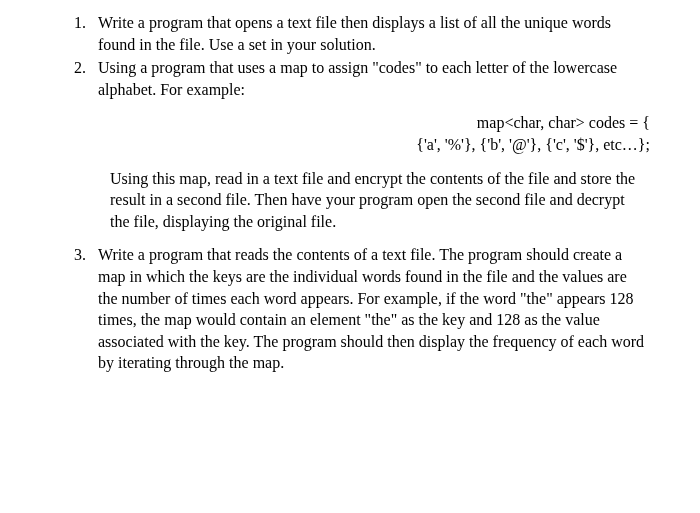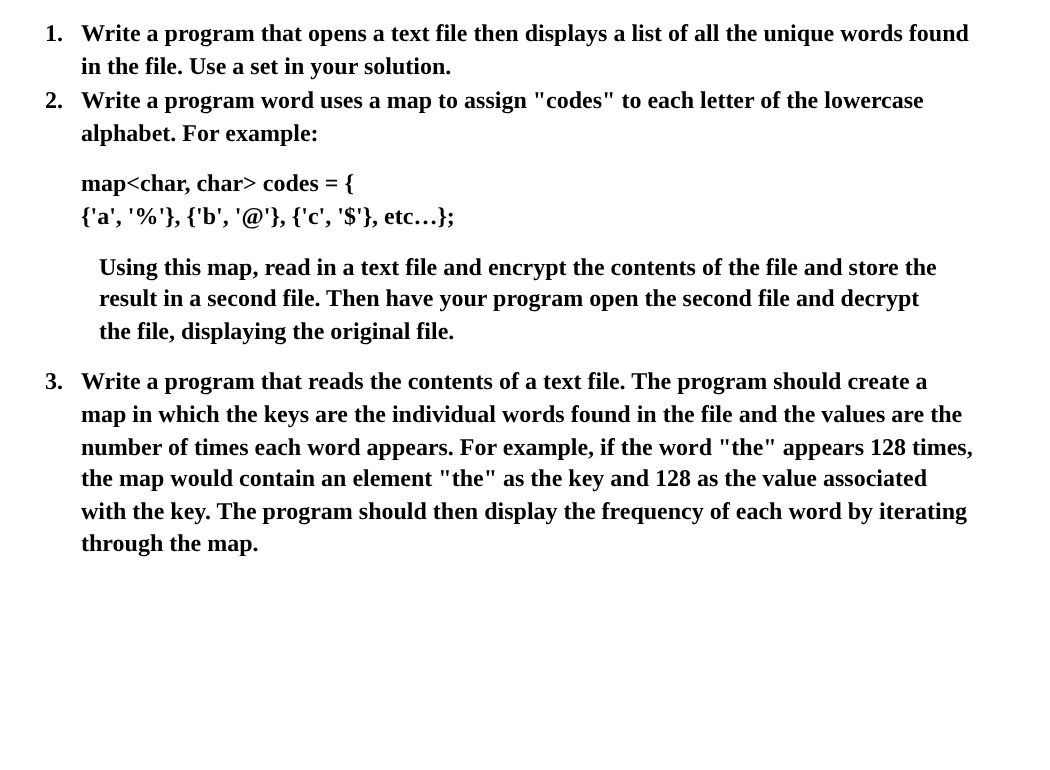--- a/index.html
+++ b/index.html
@@ -7,55 +7,55 @@
       padding: 0;
       background: #ffffff;
       font-family: "Times New Roman", Times, serif;
       font-size: 16px;
       color: #000000;
       width: 700px;
       height: 513px;
       overflow: hidden;
     }
     .page {
-      padding: 12px 50px 12px 46px;
-      font-weight: bold;
+      padding: 12px 50px 12px 90px;
     }
     ol {
       margin: 0;
       padding: 0;
       list-style-position: outside;
     }
     ol li {
       margin-bottom: 2px;
       padding-left: 8px;
       line-height: 1.35;
     }
     .code-block {
       margin: 12px 0 12px 0;
       font-family: "Times New Roman", Times, serif;
     }
     .code-line {
       line-height: 1.35;
+      text-align: right;
     }
     .paragraph {
       margin: 12px;
       line-height: 1.35;
     }
   </style>
 </head>
 <body>
 
 <div class="page">
   <ol>
     <li>
       <span>Write a program that opens a text file then displays a list of all the unique words found in the file. Use a set in your solution.</span>
     </li>
     <li>
-      <span>Write a program word uses a map to assign "codes" to each letter of the lowercase alphabet. For example:</span>
+      <span>Using a program that uses a map to assign "codes" to each letter of the lowercase alphabet. For example:</span>
       <div class="code-block">
         <div class="code-line">map&lt;char, char&gt; codes = {</div>
         <div class="code-line"> {'a', '%'}, {'b', '@'}, {'c', '$'}, etc…};</div>
       </div>
       <p class="paragraph">Using this map, read in a text file and encrypt the contents of the file and store the result in a second file. Then have your program open the second file and decrypt the file, displaying the original file.</p>
     </li>
     <li>
       <span>Write a program that reads the contents of a text file. The program should create a map in which the keys are the individual words found in the file and the values are the number of times each word appears. For example, if the word "the" appears 128 times, the map would contain an element "the" as the key and 128 as the value associated with the key. The program should then display the frequency of each word by iterating through the map.</span>
     </li>
   </ol>

